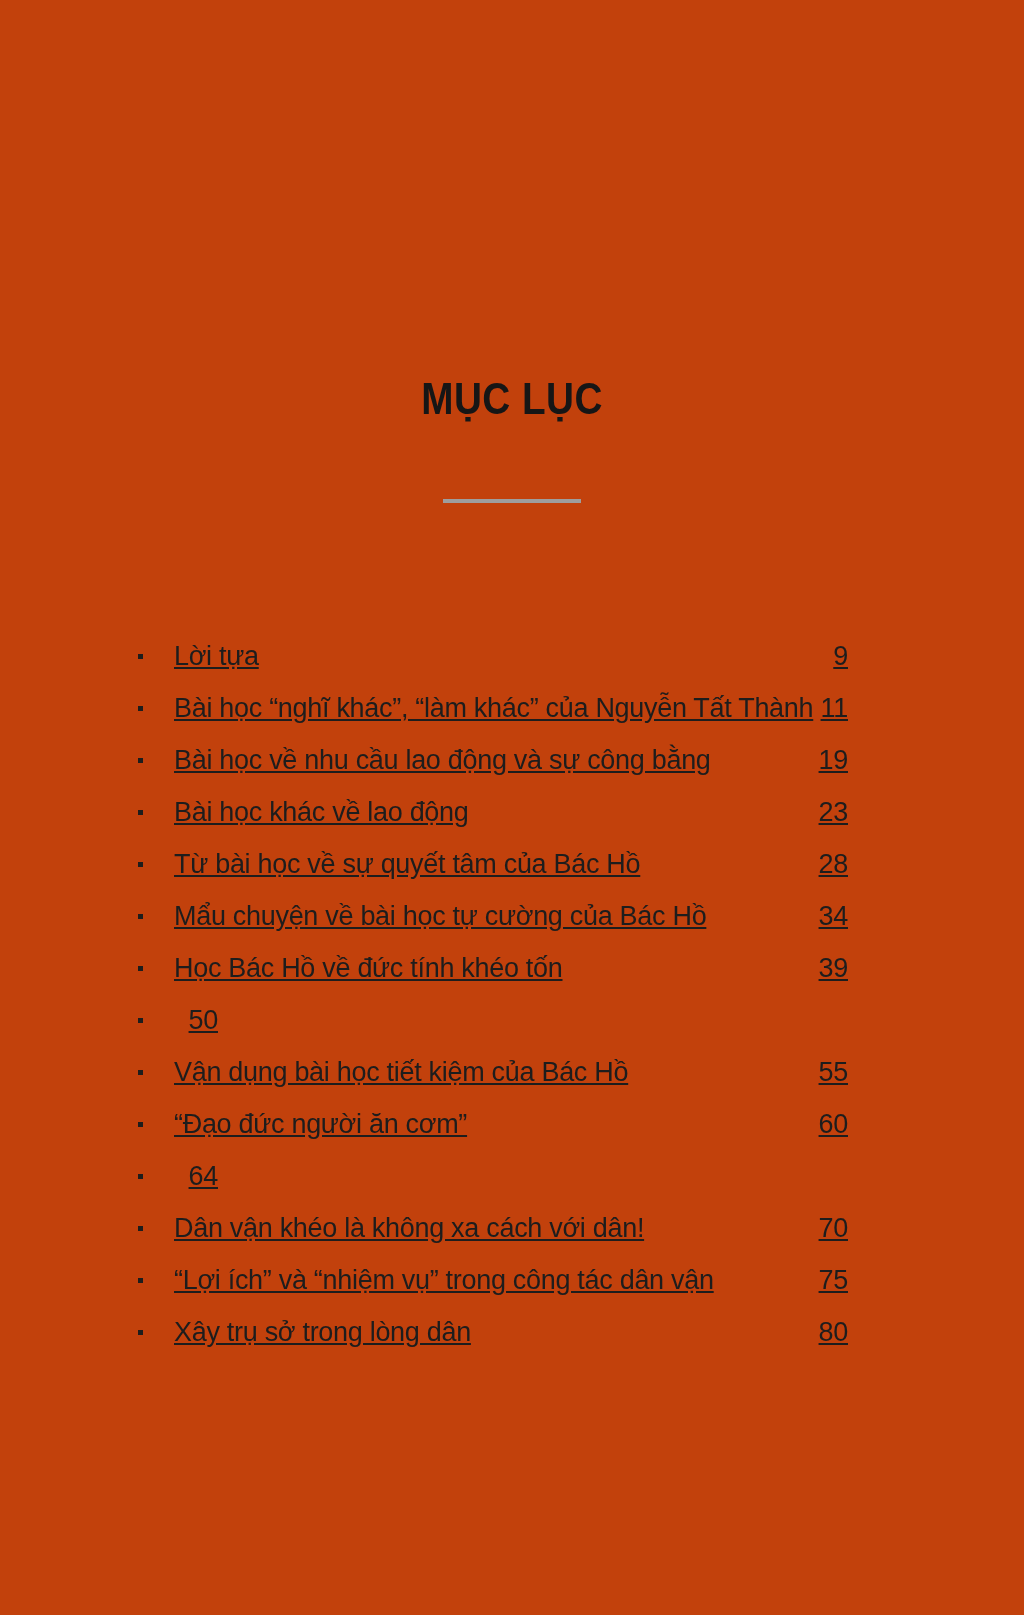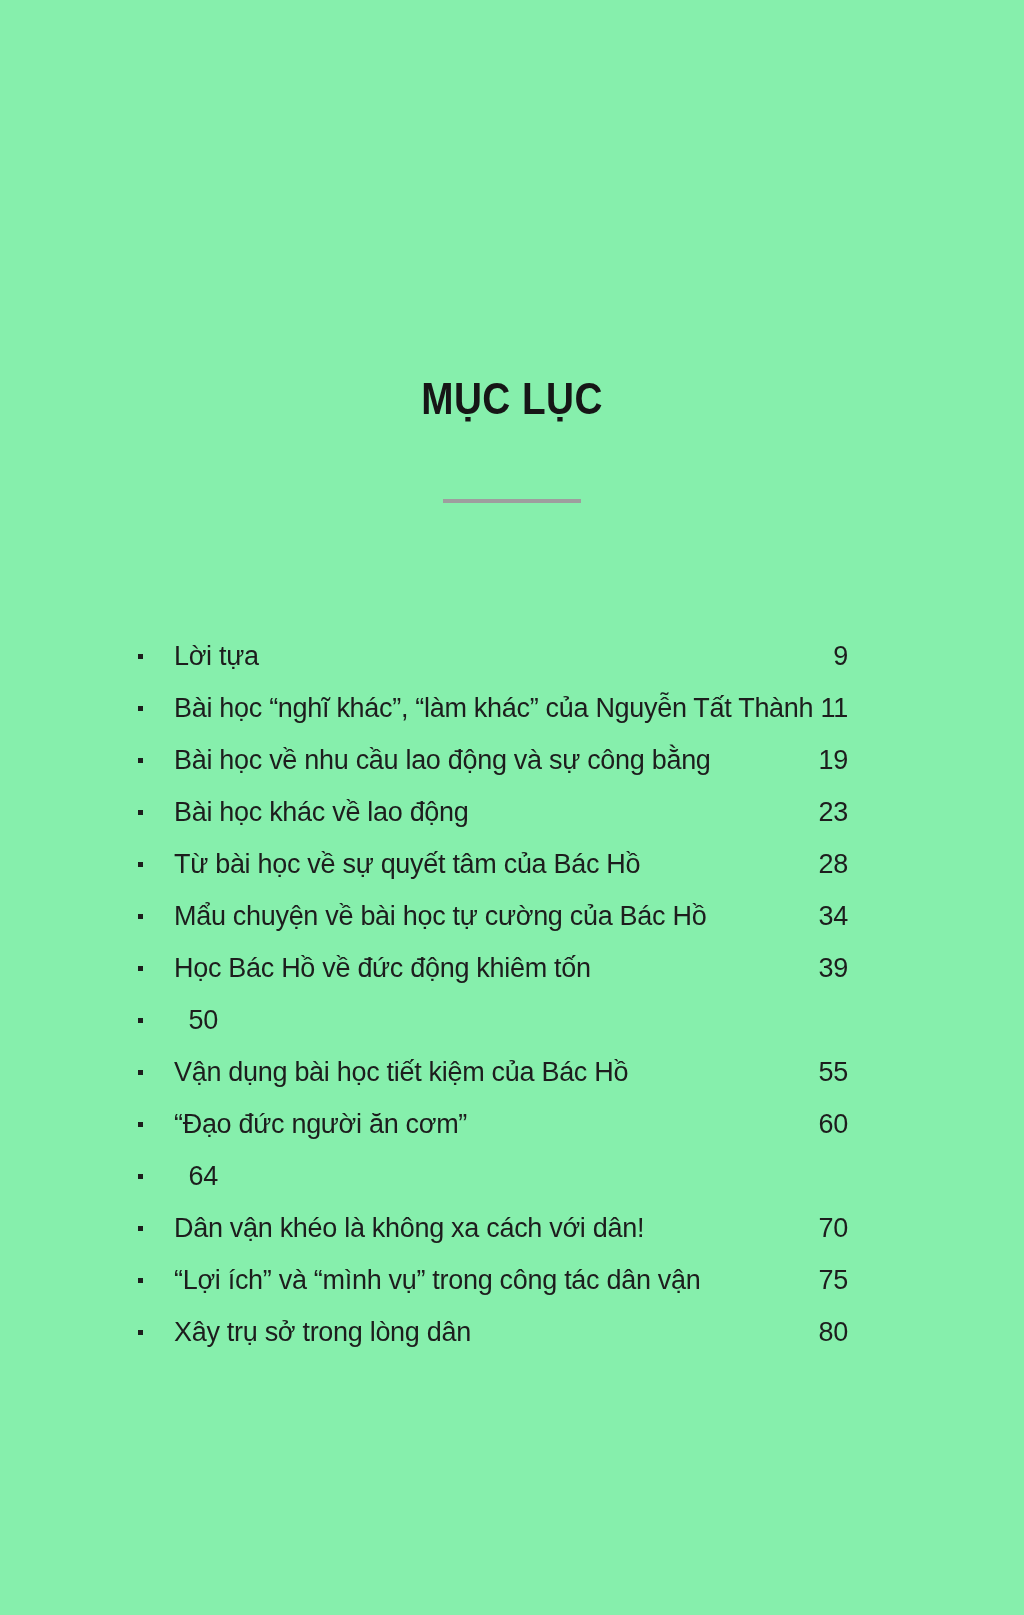--- a/index.html
+++ b/index.html
@@ -11,21 +11,21 @@
     width: 1024px;
     height: 1615px;
     position: relative;
     font-family: "Liberation Sans", "DejaVu Sans", sans-serif;
     color: #1d1d1d;
     overflow: hidden;
   }
   .page {
     position: absolute;
     inset: 0;
-    background: #86efac;
+    background: #c2410c;
   }
   .title {
     position: absolute;
     top: 374px;
     left: 0;
     width: 100%;
     text-align: center;
     font-size: 44px;
     font-weight: 800;
     letter-spacing: 0.5px;
@@ -40,20 +40,21 @@
     transform: translateX(-50%);
     width: 138px;
     height: 4px;
     background: #9e9e9e;
   }
   .toc {
     position: absolute;
     top: 630px;
     left: 138px;
     width: 710px;
+    text-decoration: underline;
   }
   .row {
     display: flex;
     align-items: center;
     height: 52px;
   }
   .bullet {
     width: 5px;
     height: 5px;
     background: #1d1d1d;
@@ -118,21 +119,21 @@
   </div>
 
   <div class="row">
     <span class="bullet"></span>
     <span class="label">Mẩu chuyện về bài học tự cường của Bác Hồ</span>
     <span class="pagenum">34</span>
   </div>
 
   <div class="row">
     <span class="bullet"></span>
-    <span class="label">Học Bác Hồ về đức động khiêm tốn</span>
+    <span class="label">Học Bác Hồ về đức tính khéo tốn</span>
     <span class="pagenum">39</span>
   </div>
 
 
   <div class="row">
     <span class="bullet"></span>
     <span class="pagenum">50</span>
   </div>
 
   <div class="row">
@@ -153,21 +154,21 @@
   </div>
 
   <div class="row">
     <span class="bullet"></span>
     <span class="label">Dân vận khéo là không xa cách với dân!</span>
     <span class="pagenum">70</span>
   </div>
 
   <div class="row">
     <span class="bullet"></span>
-    <span class="label">“Lợi ích” và “mình vụ” trong công tác dân vận</span>
+    <span class="label">“Lợi ích” và “nhiệm vụ” trong công tác dân vận</span>
     <span class="pagenum">75</span>
   </div>
 
   <div class="row">
     <span class="bullet"></span>
     <span class="label">Xây trụ sở trong lòng dân</span>
     <span class="pagenum">80</span>
   </div>
 </div>
 

